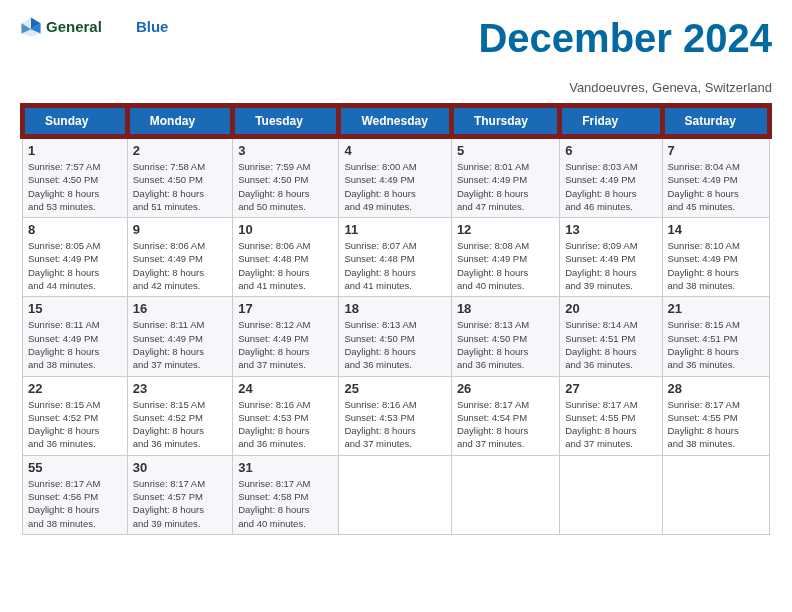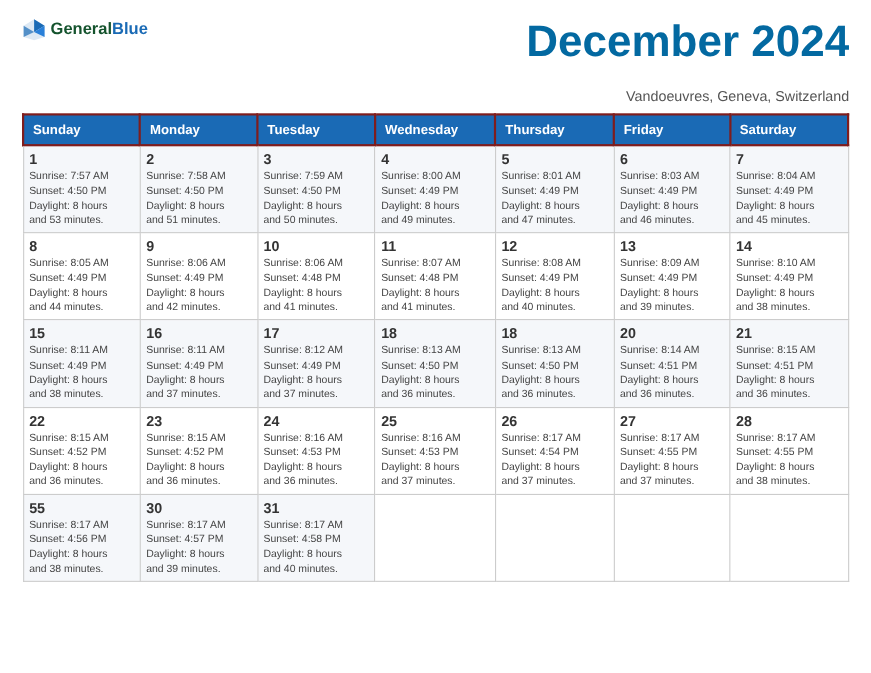--- a/index.html
+++ b/index.html
@@ -31,20 +31,21 @@
       font-size: 15px;
       font-weight: bold;
       color: #14532d;
       line-height: 1.1;
     }
     .logo-text-blue {
       font-size: 15px;
       font-weight: bold;
       color: #1a6ab5;
       line-height: 1.1;
+      margin-left: 34px;
     }
     .logo-icon {
       width: 22px;
       height: 22px;
     }
     .title-block {
       text-align: right;
     }
     .main-title {
       font-size: 40px;
@@ -60,22 +61,22 @@
     .calendar-table {
       width: 100%;
       border-collapse: collapse;
       font-size: 10px;
     }
     .calendar-table thead tr th {
       background: #1a6ab5;
       color: #fff;
       font-weight: bold;
       font-size: 12px;
-      padding: 6px 8px;
-      border: 2px solid #7f1d1d;
+      padding: 6px 20px;
+      border: 5px solid #7f1d1d;
       text-align: left;
     }
     .calendar-table tbody tr td {
       border: 1px solid #ccc;
       vertical-align: top;
       padding: 4px 5px;
       width: 113px;
       min-height: 80px;
       background: #fff;
     }

